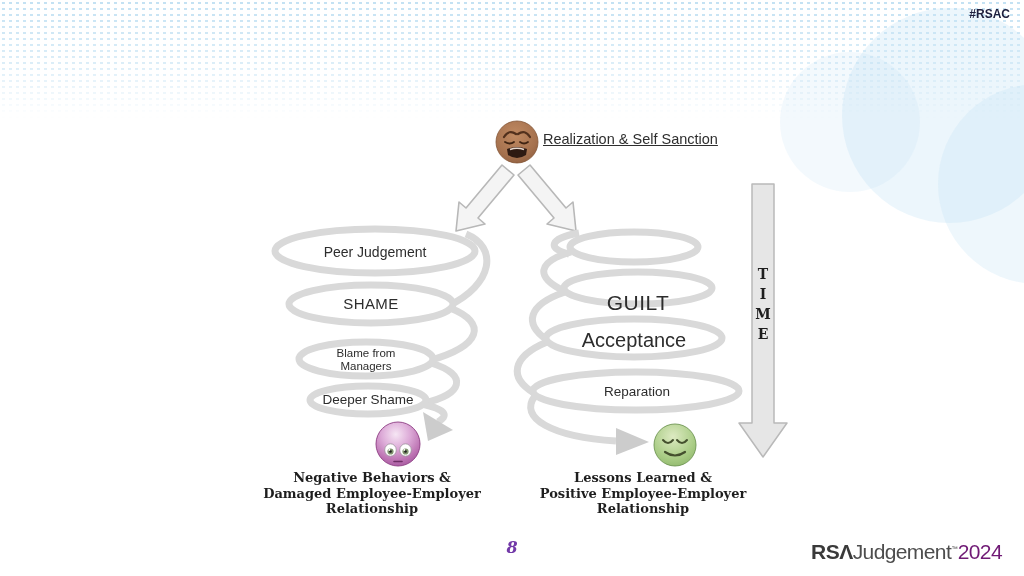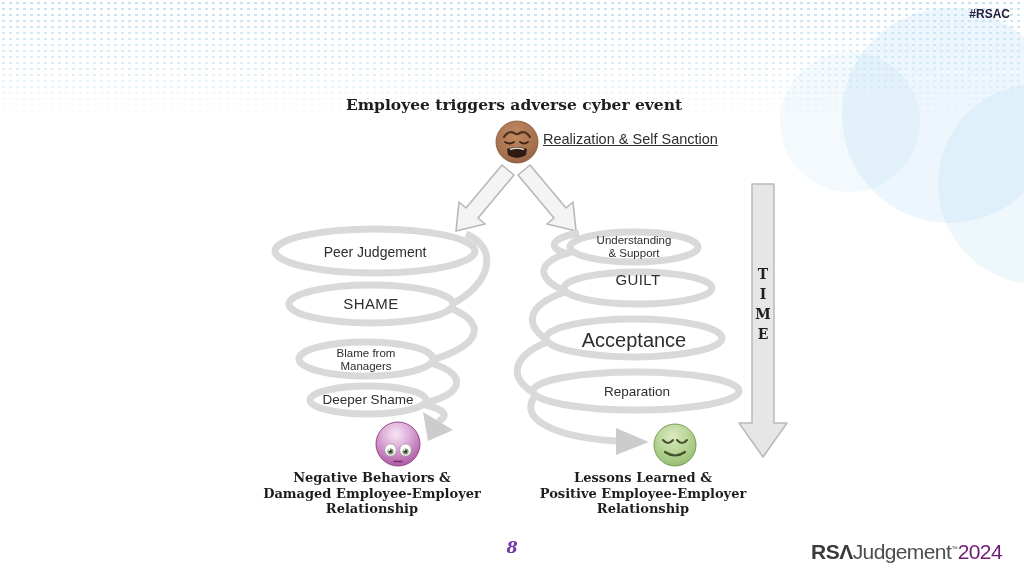--- a/index.html
+++ b/index.html
@@ -31,21 +31,21 @@
   .lbl{text-align:center; color:#2d2d2d; white-space:pre-line;}
 
   #heading{left:308px; top:95px; width:412px; text-align:center; font-size:15.5px;}
   #realization{left:543px; top:131px; font-size:14.5px; color:#2e2e2e;text-decoration:underline;}
 
   #step-l1{left:295px; top:244px; width:160px; font-size:14px;}
   #step-l2{left:311px; top:295px; width:120px; font-size:15px; letter-spacing:.4px;}
   #step-l3{left:306px; top:347px; width:120px; font-size:11.5px; line-height:13px;}
   #step-l4{left:298px; top:392px; width:140px; font-size:13.5px;}
   #step-r1{left:574px; top:234px; width:120px; font-size:11.5px; line-height:13px;}
-  #step-r2{left:578px; top:271px; width:120px; font-size:15px; letter-spacing:.4px;text-align:center;}
+  #step-r2{left:578px; top:291px; width:120px; font-size:21px; letter-spacing:.4px;text-align:center;}
   #step-r3{left:564px; top:329px; width:140px; font-size:20px;}
   #step-r4{left:567px; top:384px; width:140px; font-size:13.5px;}
 
   #time-letters{
     left:749px; top:264px; width:28px; text-align:center;
     font-size:14px; line-height:20px; white-space:pre-line;
   }
 
   .outcome{font-size:13px; line-height:15.5px; text-align:center; white-space:pre-line;}
   #outcome-left{left:252px; top:470px; width:240px;}
@@ -156,31 +156,28 @@
     <g>
       <circle cx="675" cy="445" r="21" fill="url(#gGreen)" stroke="#6f9553" stroke-width="0.9"></circle>
       <path d="M 663,440 Q 668,446 673,440" fill="none" stroke="#44502e" stroke-width="2" stroke-linecap="round"></path>
       <path d="M 677,440 Q 682,446 687,440" fill="none" stroke="#44502e" stroke-width="2" stroke-linecap="round"></path>
       <path d="M 665,452 Q 675,459 685,452" fill="none" stroke="#44502e" stroke-width="2.2" stroke-linecap="round"></path>
     </g>
   </svg>
 
   <div class="abs" id="hashtag">#RSAC</div>
 
-  <div class="abs slab" id="heading">Employee triggers adverse cyber event</div>
   <div class="abs" id="realization">Realization &amp; Self Sanction</div>
 
   <div class="abs lbl" id="step-l1">Peer Judgement</div>
   <div class="abs lbl" id="step-l2">SHAME</div>
   <div class="abs lbl" id="step-l3">Blame from
 Managers</div>
   <div class="abs lbl" id="step-l4">Deeper Shame</div>
 
-  <div class="abs lbl" id="step-r1">Understanding
-&amp; Support</div>
   <div class="abs lbl" id="step-r2">GUILT</div>
   <div class="abs lbl" id="step-r3">Acceptance</div>
   <div class="abs lbl" id="step-r4">Reparation</div>
 
   <div class="abs slab" id="time-letters">T
 I
 M
 E</div>
 
   <div class="abs slab outcome" id="outcome-left">Negative Behaviors &amp;

